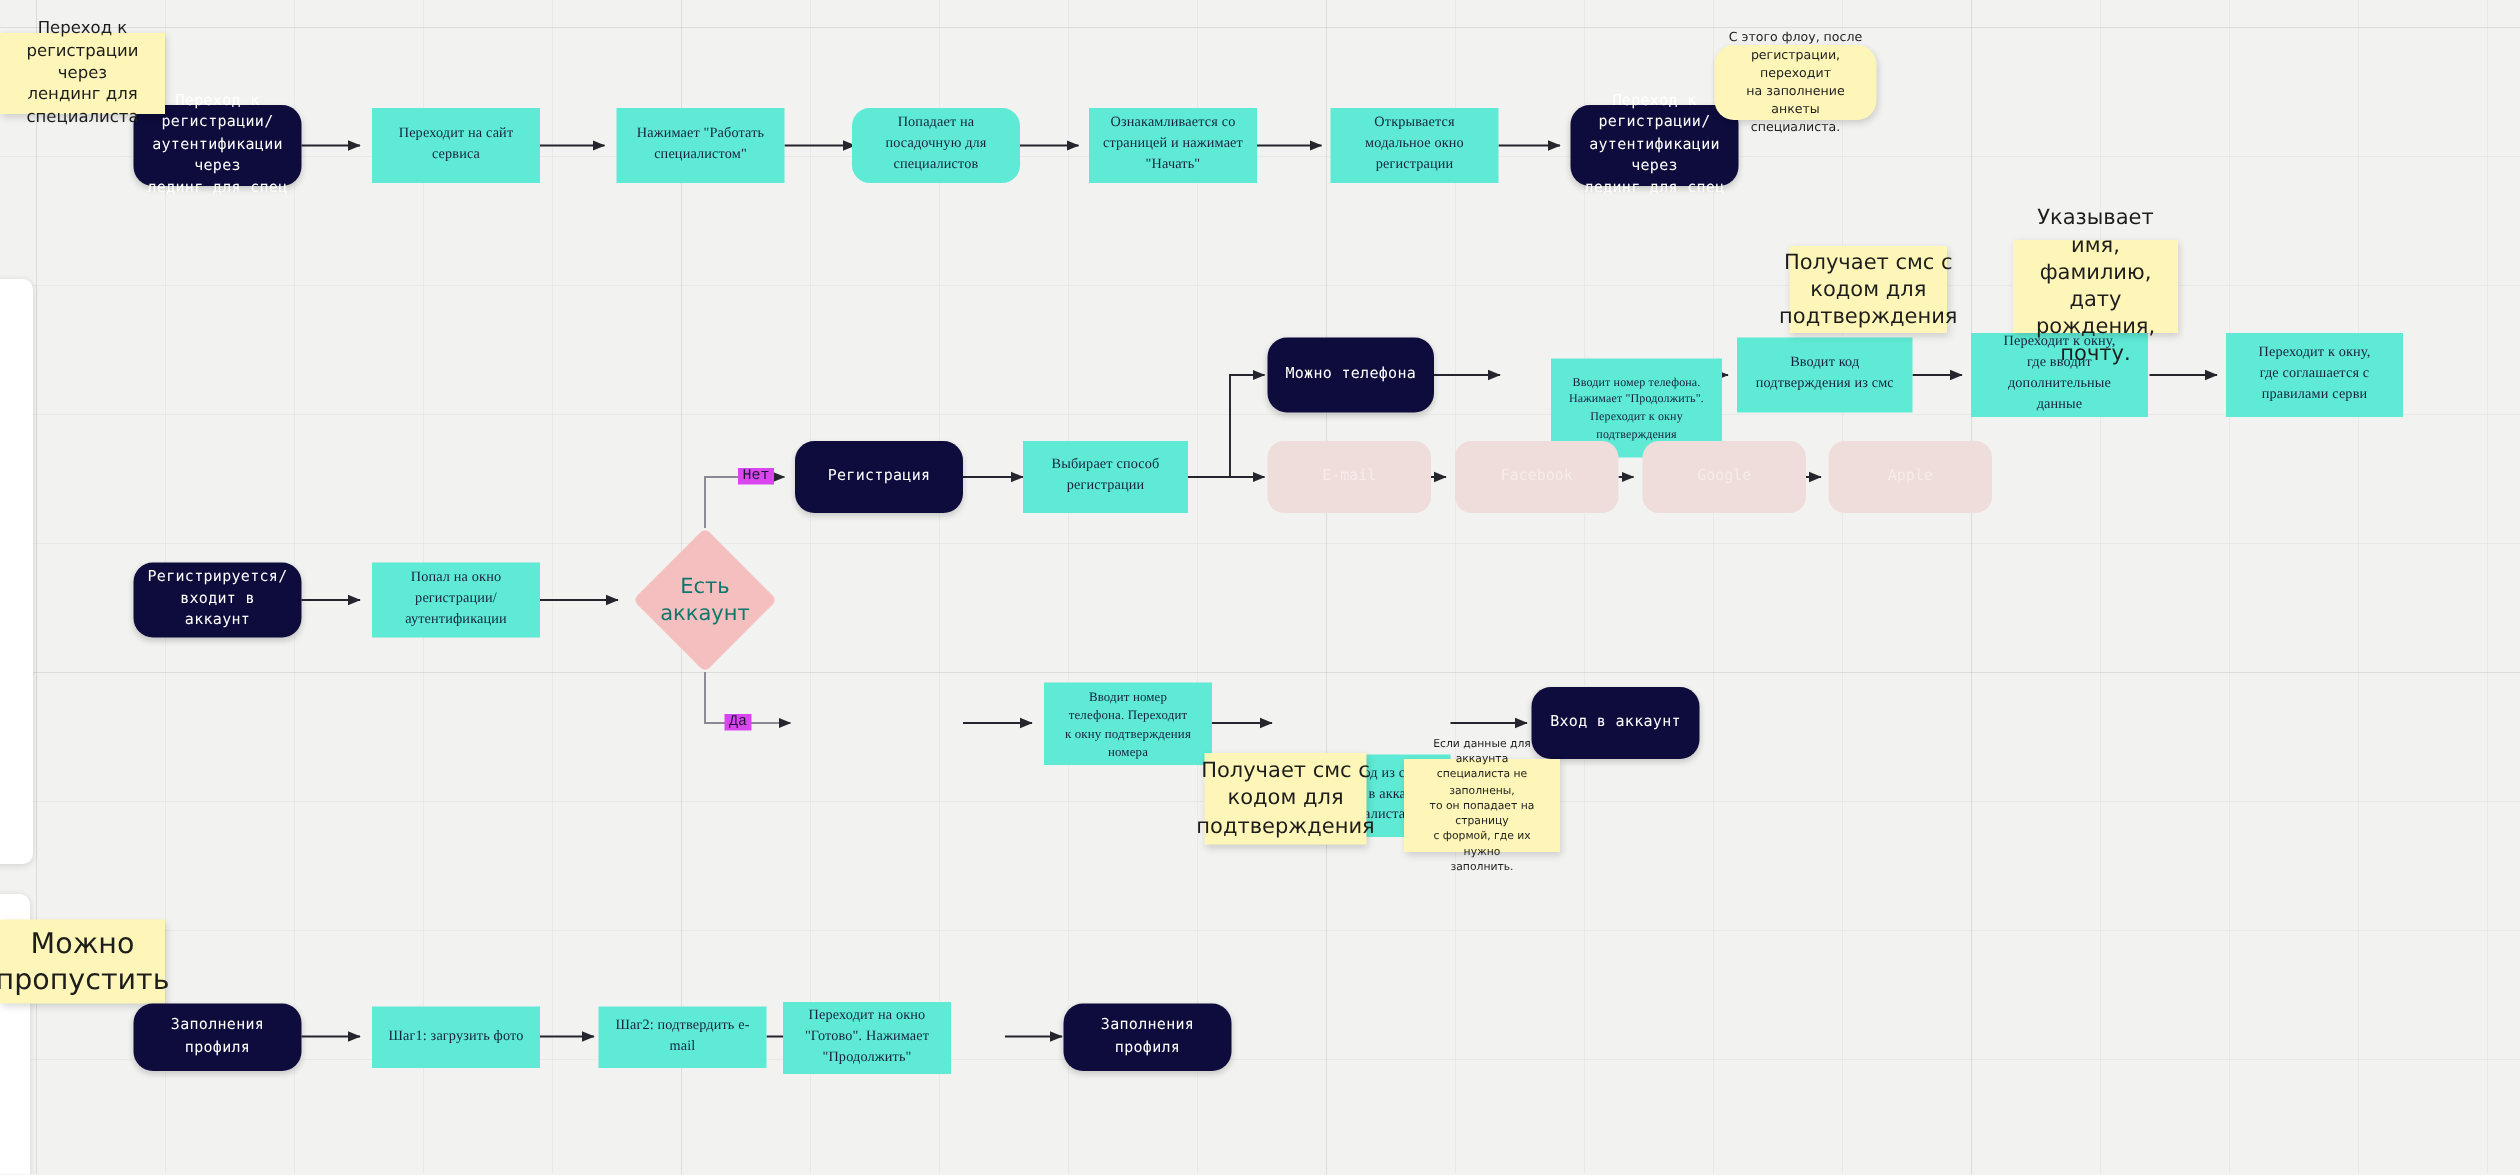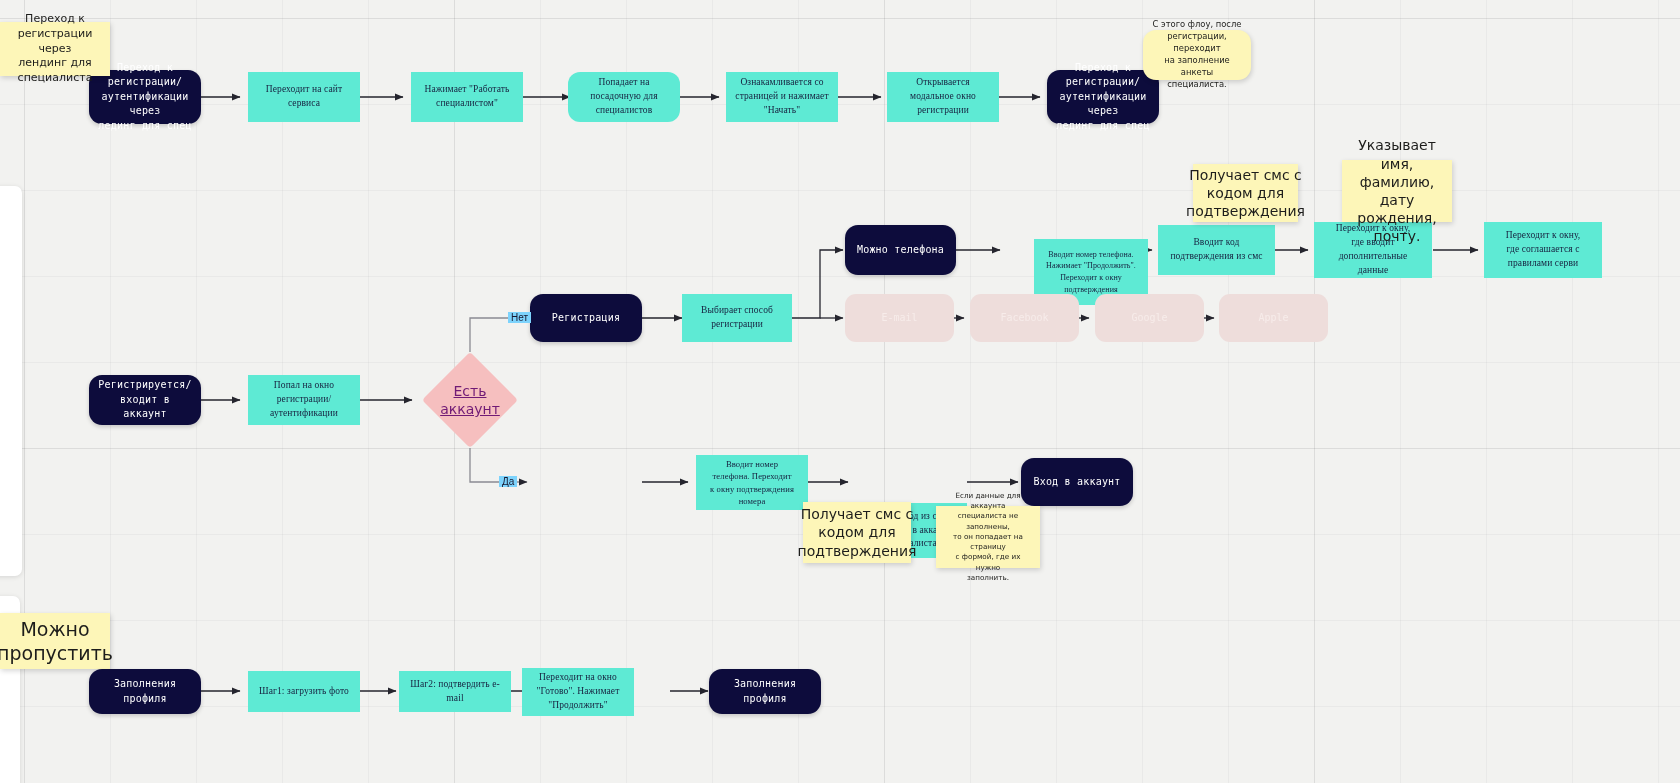--- a/index.html
+++ b/index.html
@@ -81,25 +81,24 @@
   }
   .node.faded {
     background: #eedddb;
     color: #f7ecea;
     border-radius: 11px;
     font-family: "DejaVu Sans Mono", monospace;
     font-size: 10px;
   }
   .node.diamond {
     background: transparent;
-    color: #701a75;
+    color: #0f766e;
     font-family: "DejaVu Sans", sans-serif;
     font-size: 14px;
     line-height: 1.3;
-    text-decoration: underline;
   }
   .diamond-shape {
     position: absolute;
     background: #f6bfbf;
     transform: rotate(45deg);
     border-radius: 4px;
   }
   
   .sticky {
     position: absolute;
@@ -115,26 +114,25 @@
     box-shadow: 1px 2px 5px rgba(0,0,0,0.16);
     padding: 5px 7px;
   }
   .sticky.big   { font-size: 14px; line-height: 1.3; }
   .sticky.mid   { font-size: 11px;   line-height: 1.35; }
   .sticky.small { font-size: 7.2px;  line-height: 1.42; }
   .sticky.xl    { font-size: 19px;   line-height: 1.28; }
   
   .edge-label {
     position: absolute;
-    font-family: Liberation Sans, sans-serif;
+    font-family: Liberation Mono, monospace;
     font-size: 10px;
     color: #17172e;
-    background: #7dd3fc;
+    background: #d946ef;
     padding: 0 3px;
-    margin-left: 16px;
   }
 </style>
 </head>
 <body>
 
 <div id="canvas">
 
   <div class="grid-minor"></div>
   <div class="grid-major"></div>
 

